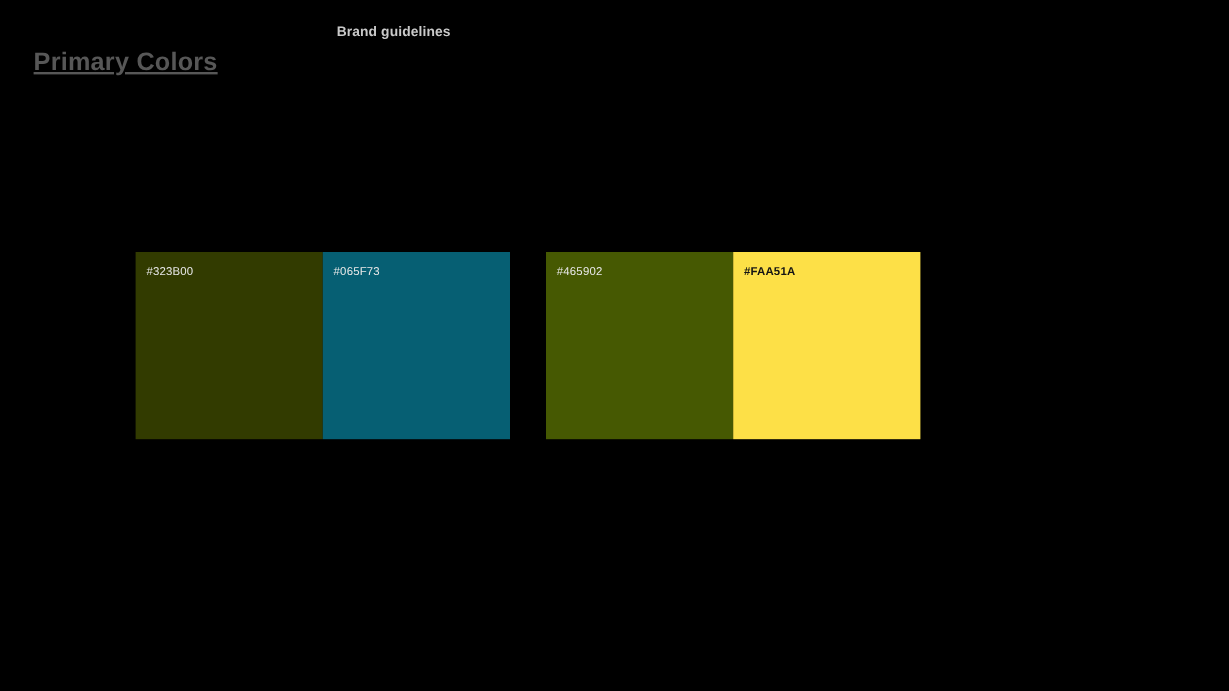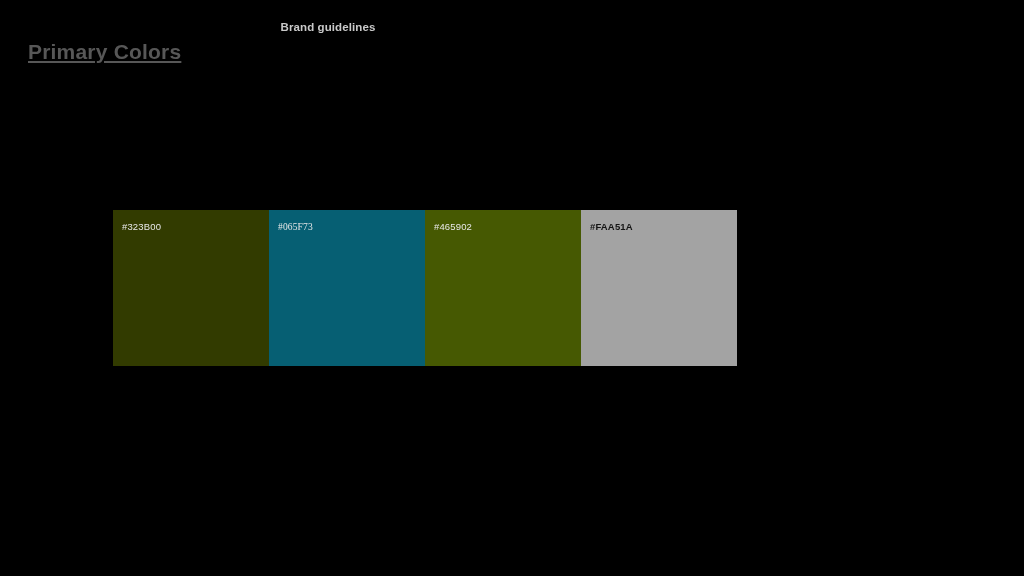--- a/index.html
+++ b/index.html
@@ -90,26 +90,26 @@
     <div class="page-title" style="color: rgb(87, 87, 87);">Primary Colors</div>
   </div>
 
   <div class="swatch-row">
 
     <div class="swatch" style="background: rgb(50, 59, 0);">
       <span class="swatch-label label-light" style="color: rgb(232, 232, 232);">#323B00</span>
     </div>
 
     <div class="swatch" style="background: rgb(6, 95, 115);">
-      <span class="swatch-label label-light" style="color: rgb(232, 232, 232); font-family: Liberation Serif, serif;">#065F73</span>
+      <span class="swatch-label label-light" style="color: rgb(232, 232, 232);">#065F73</span>
     </div>
 
-    <div class="swatch" style="background: rgb(70, 89, 2);">
+    <div class="swatch" style="background: rgb(70, 89, 2); margin-left: 30px;">
       <span class="swatch-label label-light" style="color: rgb(232, 232, 232);">#465902</span>
     </div>
 
 
-    <div class="swatch" style="background: #a3a3a3;">
+    <div class="swatch" style="background: #fde047;">
       <span class="swatch-label label-dark" style="color: rgb(20, 20, 20);">#FAA51A</span>
     </div>
 
   </div>
 </div>
 
 </body></html>

